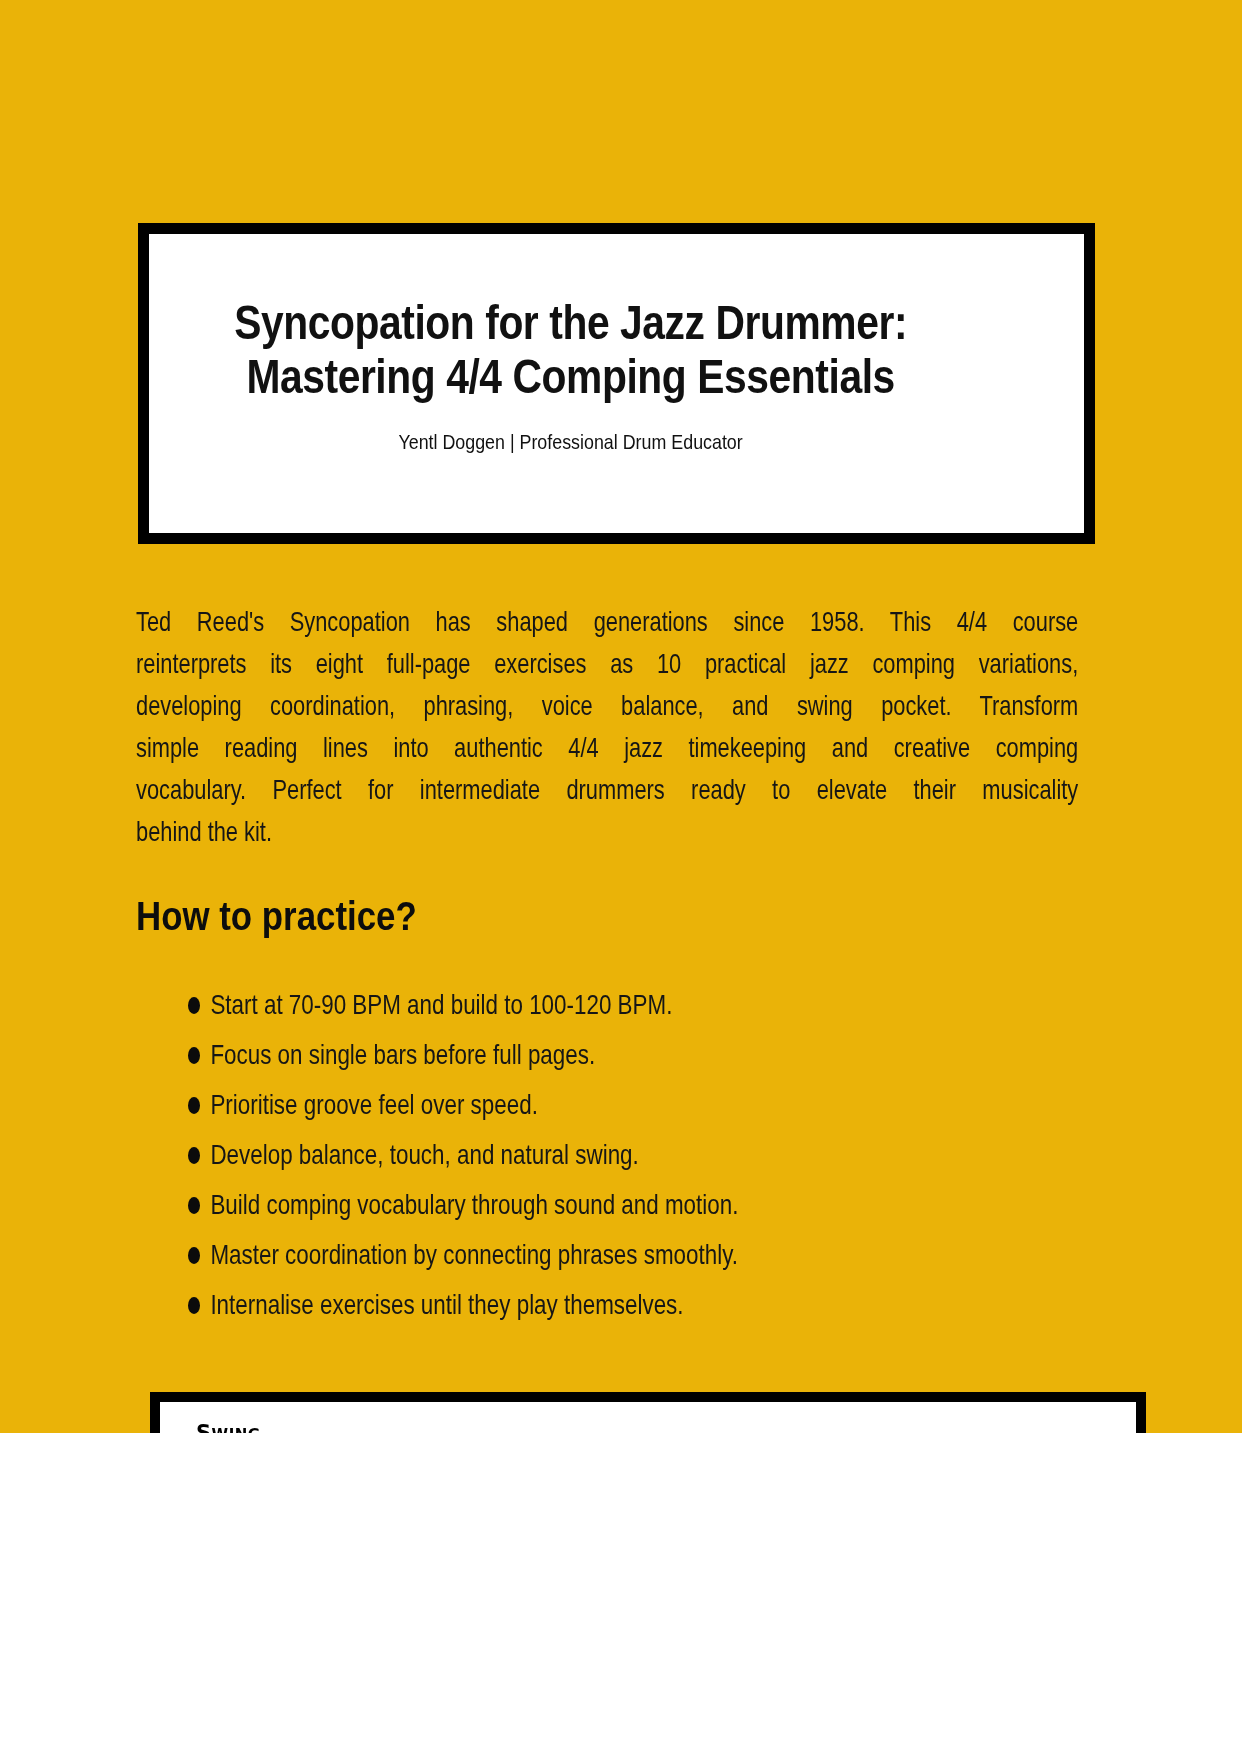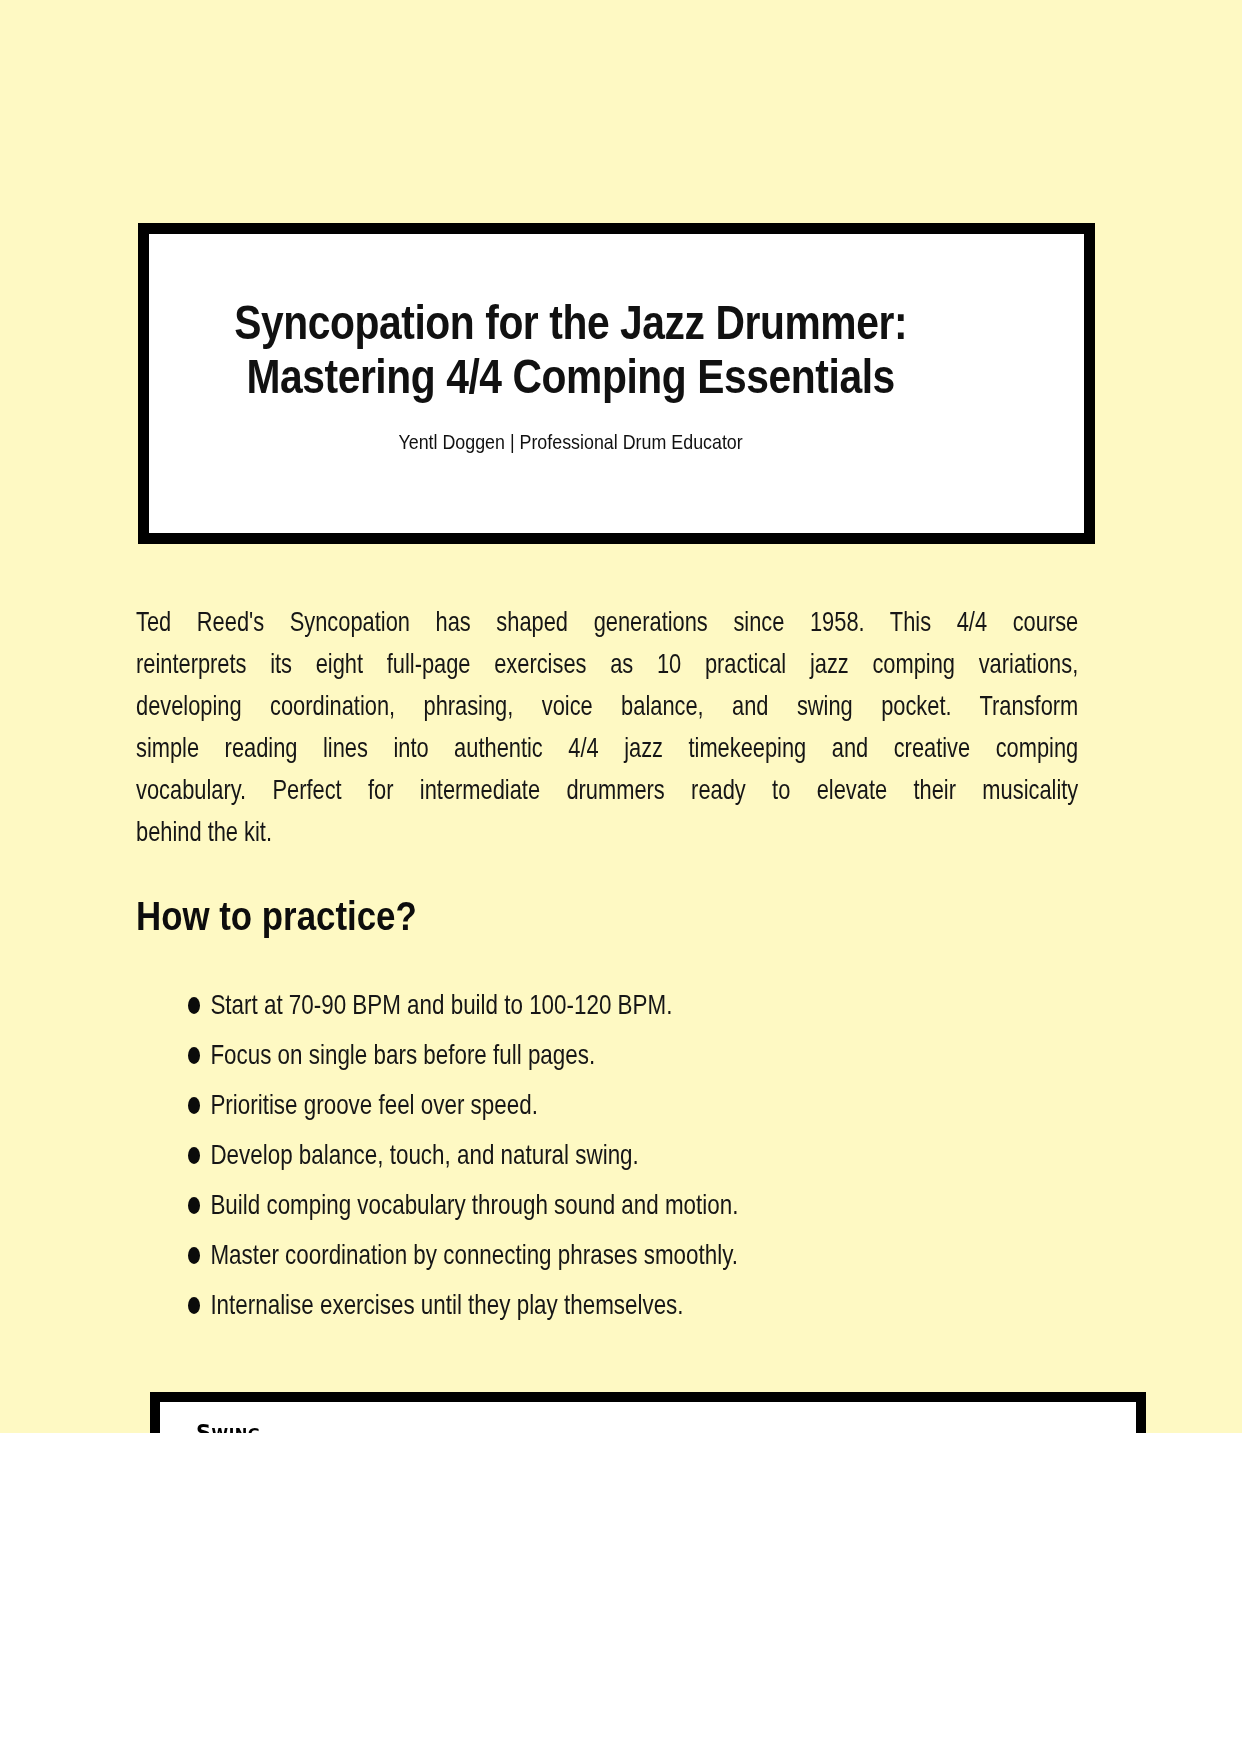--- a/index.html
+++ b/index.html
@@ -4,21 +4,21 @@
 <style>
   html, body {
     margin: 0;
     padding: 0;
     background: #ffffff;
   }
   .page {
     position: relative;
     width: 1242px;
     height: 1433px;
-    background: #fef9c3;
+    background: #eab308;
     overflow: hidden;
     font-family: "Liberation Sans", sans-serif;
     color: #111111;
   }
 
   
   .title-card {
     position: absolute;
     left: 138px;
     top: 223px;

